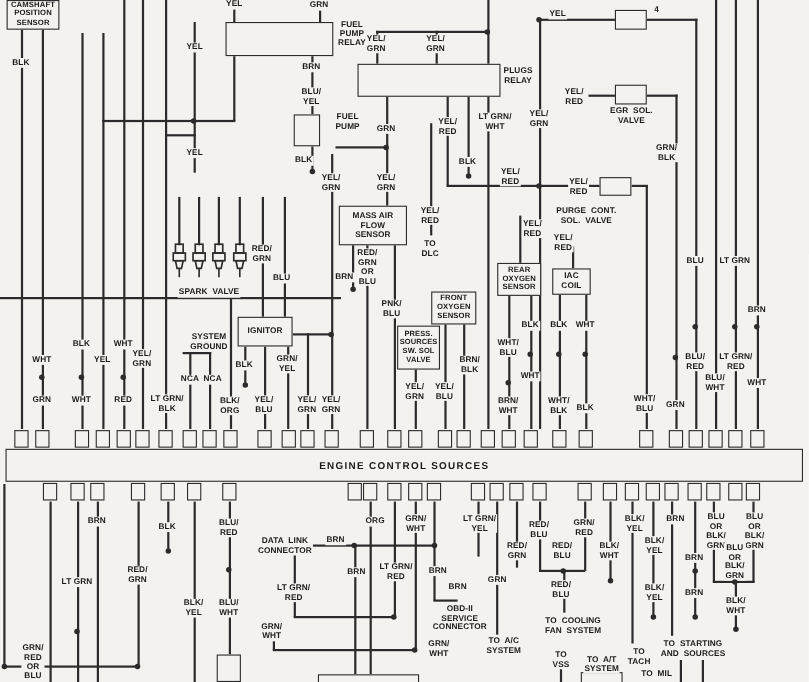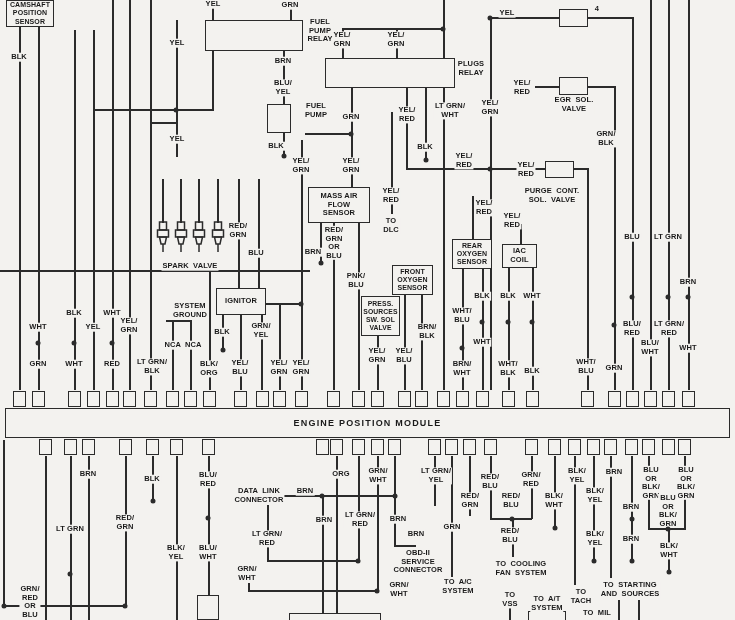--- a/index.html
+++ b/index.html
@@ -13,21 +13,21 @@
        font-size:7.5px;line-height:8.6px;font-weight:700;white-space:pre-line;z-index:3;box-sizing:border-box;letter-spacing:0.1px;}
   .lbl{position:absolute;transform:translate(-50%,-50%);background:var(--paper);color:var(--txt);
        font-size:7.5px;line-height:8.6px;font-weight:700;white-space:pre;text-align:center;z-index:4;padding:0 1px;letter-spacing:0.1px;}
   .dot{position:absolute;width:5px;height:5px;border-radius:50%;background:var(--ink);transform:translate(-50%,-50%);z-index:5;}
   svg.overlay{position:absolute;left:0;top:0;z-index:3;pointer-events:none;}
 </style>
 </head>
 <body>
 
 <div id="stage">
-  <div class="box" id="ecm-box" style="left:5px;top:408px;width:725px;height:30px;font-size:9px;letter-spacing:1.2px;z-index:2;">ENGINE POSITION MODULE</div>
+  <div class="box" id="ecm-box" style="left:5px;top:408px;width:725px;height:30px;font-size:9px;letter-spacing:1.2px;z-index:2;">ENGINE CONTROL SOURCES</div>
   <svg class="overlay" width="735" height="620" viewBox="0 0 735 620" fill="none" stroke="#2b2b2b" stroke-width="1.5">
       <path d="M213,25 q5,3 0,6 q-5,3 0,6 q5,3 0,6"></path>
       <line x1="221" y1="35" x2="297" y2="35" stroke-dasharray="5,4" stroke-width="1"></line>
       <line x1="291" y1="27" x2="283" y2="44"></line>
       <circle cx="291" cy="27" r="1.8" fill="#2b2b2b"></circle>
       <circle cx="284" cy="44" r="1.8" fill="#2b2b2b"></circle>
       <line x1="333" y1="73" x2="428" y2="73" stroke-dasharray="5,4" stroke-width="1"></line>
       <line x1="343" y1="64" x2="353" y2="81"></line>
       <circle cx="343" cy="64" r="1.8" fill="#2b2b2b"></circle>
       <circle cx="353" cy="81" r="1.8" fill="#2b2b2b"></circle>
@@ -260,21 +260,21 @@
     <div class="box" style="left: 289px; top: 613px; width: 92px; height: 20px;"></div>
     <div class="box" style="left: 528px; top: 611px; width: 38px; height: 20px;"></div>
     <div class="lbl" style="left: 320px; top: 31px;">FUEL
 PUMP
 RELAY</div>
     <div class="lbl" style="left: 471px; top: 69px;">PLUGS
 RELAY</div>
     <div class="lbl" style="left: 597px; top: 9px;">4</div>
     <div class="lbl" style="left: 574px; top: 105px;">EGR  SOL.
 VALVE</div>
-    <div class="lbl" style="left: 552px; top: 196px;">PURGE  CONT.
+    <div class="lbl" style="left: 533px; top: 196px;">PURGE  CONT.
 SOL.  VALVE</div>
     <div class="lbl" style="left: 316px; top: 111px;">FUEL
 PUMP</div>
     <div class="lbl" style="left: 190px; top: 266px;">SPARK  VALVE</div>
     <div class="lbl" style="left: 190px; top: 311px;">SYSTEM
 GROUND</div>
     <div class="lbl" style="left: 183px; top: 345px;">NCA  NCA</div>
     <div class="lbl" style="left: 391px; top: 226px;">TO
 DLC</div>
     <div class="lbl" style="left: 259px; top: 496px;">DATA  LINK

